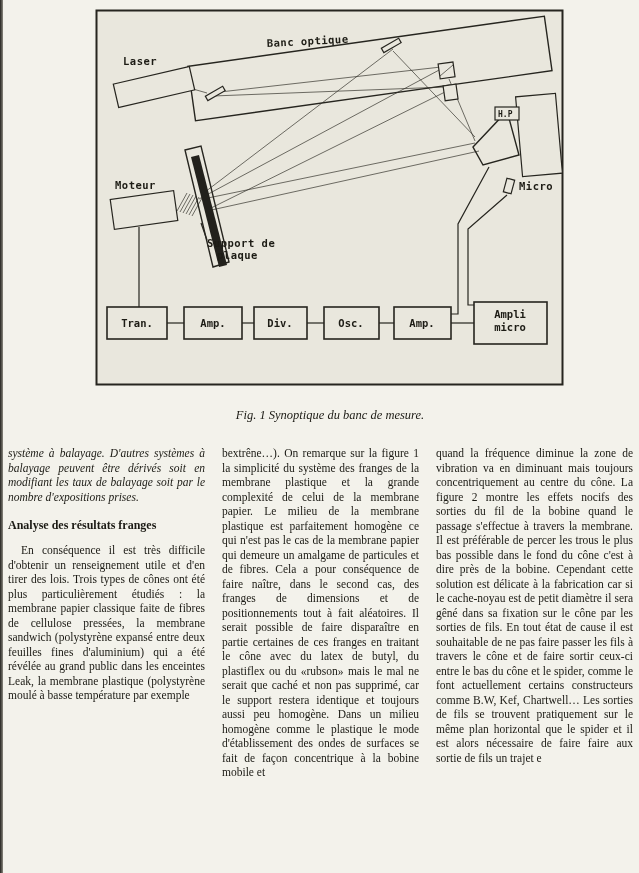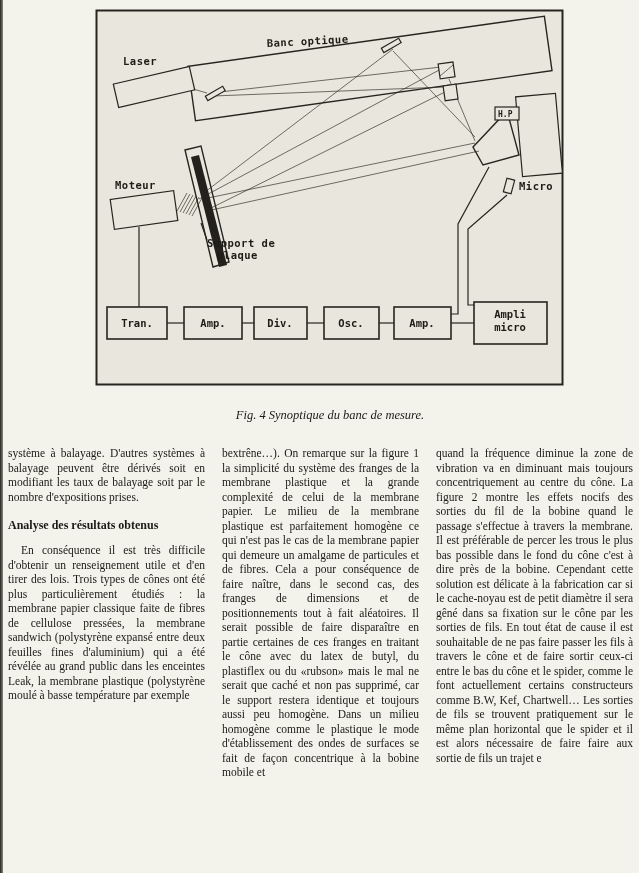--- a/index.html
+++ b/index.html
@@ -31,21 +31,21 @@
   .columns{
     position:absolute;top:446px;left:8px;width:631px;height:427px;
     display:flex;gap:17px;overflow:hidden;
   }
   .col{
     width:197px;flex:0 0 197px;
     font-size:11.5px;line-height:14.5px;text-align:justify;
     color:#1b1a14;
   }
   .col p{margin:0;}
-  .col p.gap-after{margin-bottom:6px;}
+  .col p.gap-after{margin-bottom:6px;font-style:italic;}
   .col p.indent{text-indent:13px;}
   .col h3{
     font-size:12px;line-height:14px;margin:14px 0 11px 0;font-weight:bold;
     text-align:left;
   }
 </style>
 </head>
 <body>
 
 <div class="scan-edge"></div>
@@ -135,26 +135,26 @@
     <text class="blabel" x="185" y="318">Div.</text>
     <text class="blabel" x="256" y="318">Osc.</text>
     <text class="blabel" x="327" y="318">Amp.</text>
     <text class="blabel" x="415" y="309">Ampli</text>
     <text class="blabel" x="415" y="322">micro</text>
 
     <text class="dlabel" x="172" y="38" transform="rotate(-3 172 38)">Banc optique</text>
   </svg>
 </div>
 
-<div class="caption">Fig. 4 Synoptique du banc de mesure.</div>
+<div class="caption">Fig. 1 Synoptique du banc de mesure.</div>
 
 <div class="columns">
   <div class="col">
     <p class="gap-after">système à balayage. D'autres systèmes à balayage peuvent être dérivés soit en modifiant les taux de balayage soit par le nombre d'expositions prises.</p>
-    <h3>Analyse des résultats obtenus</h3>
+    <h3>Analyse des résultats franges</h3>
     <p class="indent">En conséquence il est très difficile d'obtenir un renseignement utile et d'en tirer des lois. Trois types de cônes ont été plus particulièrement étudiés : la membrane papier classique faite de fibres de cellulose pressées, la membrane sandwich (polystyrène expansé entre deux feuilles fines d'aluminium) qui a été révélée au grand public dans les enceintes Leak, la membrane plastique (polystyrène moulé à basse température par exemple</p>
   </div>
   <div class="col">
     <p>bextrêne…). On remarque sur la figure 1 la simplicité du système des franges de la membrane plastique et la grande complexité de celui de la membrane papier. Le milieu de la membrane plastique est parfaitement homogène ce qui n'est pas le cas de la membrane papier qui demeure un amalgame de particules et de fibres. Cela a pour conséquence de faire naître, dans le second cas, des franges de dimensions et de positionnements tout à fait aléatoires. Il serait possible de faire disparaître en partie certaines de ces franges en traitant le cône avec du latex de butyl, du plastiflex ou du «rubson» mais le mal ne serait que caché et non pas supprimé, car le support restera identique et toujours aussi peu homogène. Dans un milieu homogène comme le plastique le mode d'établissement des ondes de surfaces se fait de façon concentrique à la bobine mobile et</p>
   </div>
   <div class="col">
     <p>quand la fréquence diminue la zone de vibration va en diminuant mais toujours concentriquement au centre du cône. La figure 2 montre les effets nocifs des sorties du fil de la bobine quand le passage s'effectue à travers la membrane. Il est préférable de percer les trous le plus bas possible dans le fond du cône c'est à dire près de la bobine. Cependant cette solution est délicate à la fabrication car si le cache-noyau est de petit diamètre il sera gêné dans sa fixation sur le cône par les sorties de fils. En tout état de cause il est souhaitable de ne pas faire passer les fils à travers le cône et de faire sortir ceux-ci entre le bas du cône et le spider, comme le font actuellement certains constructeurs comme B.W, Kef, Chartwell… Les sorties de fils se trouvent pratiquement sur le même plan horizontal que le spider et il est alors nécessaire de faire faire aux sortie de fils un trajet e</p>
   </div>
 </div>
 

